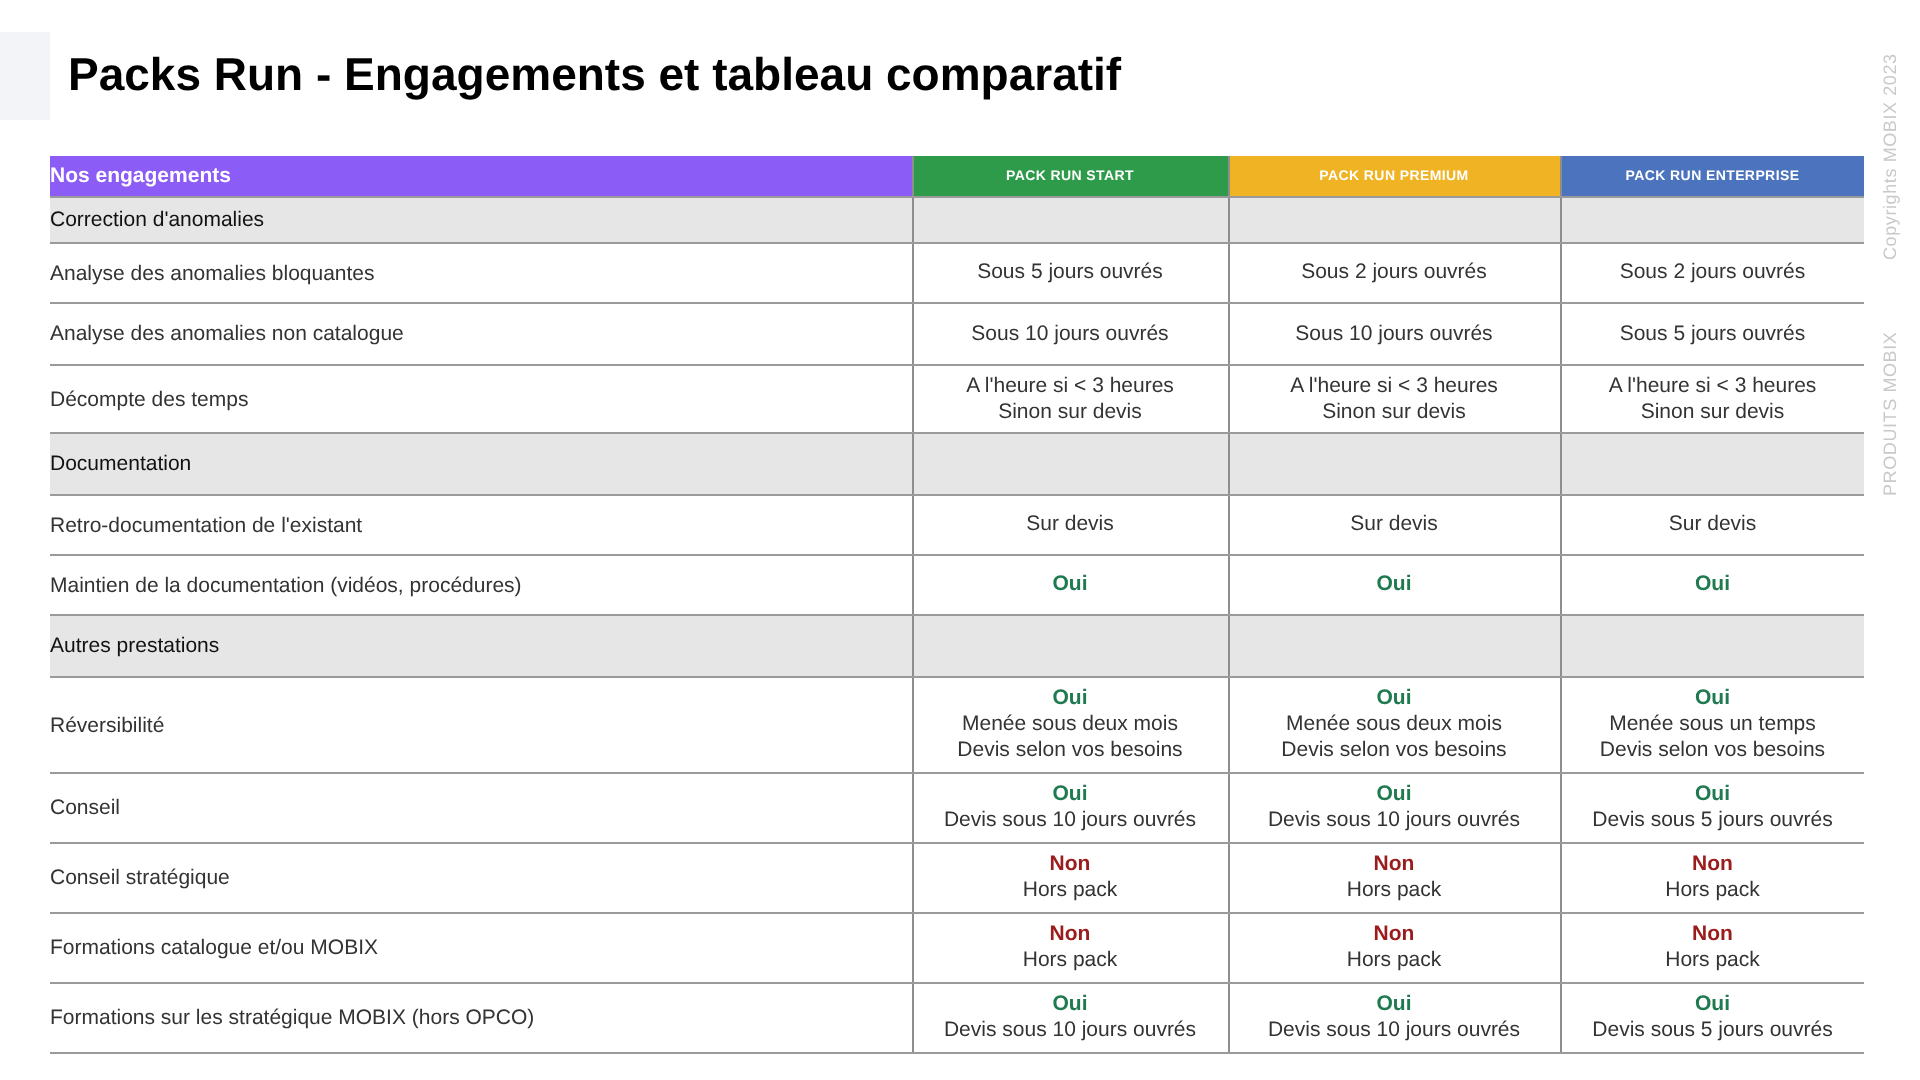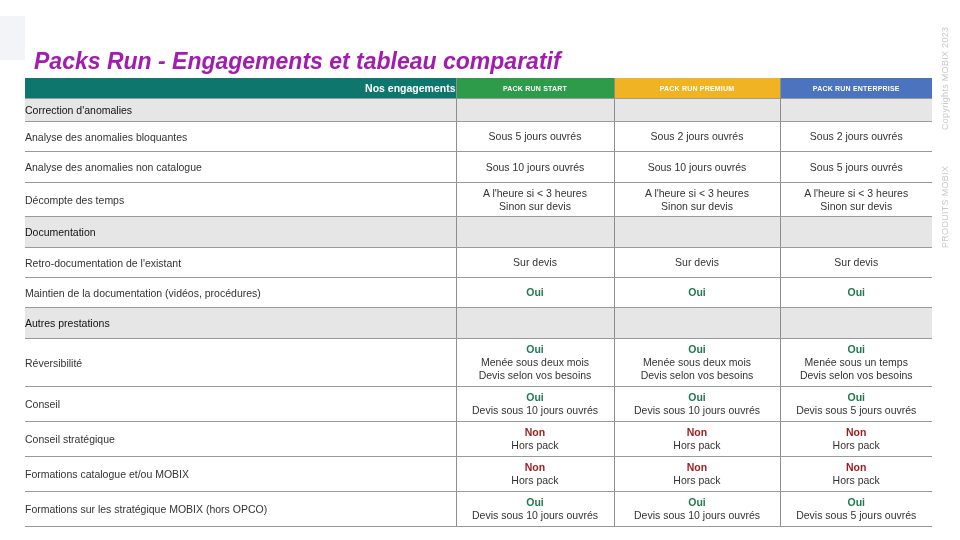--- a/index.html
+++ b/index.html
@@ -4,41 +4,41 @@
 <style>
   html, body { margin: 0; padding: 0; }
   body {
     width: 960px; height: 540px; background: #ffffff; position: relative; overflow: hidden;
     font-family: "Liberation Sans", "DejaVu Sans", sans-serif; color: #333333;
   }
   .corner-block {
     position: absolute; left: 0; top: 16px; width: 25px; height: 44px; background: #f3f4f8;
   }
   .title {
-    position: absolute; left: 34px; top: 33px; font-size: 23px; font-weight: bold;
-    color: #a21caf; letter-spacing: 0px; white-space: nowrap; font-style: italic;
+    position: absolute; left: 34px; top: 9px; font-size: 23px; font-weight: bold;
+    color: #000000; letter-spacing: 0px; white-space: nowrap;
   }
   .vert-text {
     position: absolute; font-size: 9px; color: #c9c9c9; white-space: nowrap;
     transform: rotate(-90deg); transform-origin: left top; letter-spacing: 0.3px;
   }
   table.grid {
     position: absolute; left: 25px; top: 78px; width: 907px;
     border-collapse: collapse; table-layout: fixed; font-size: 10.5px;
   }
   table.grid col.c0 { width: 431px; }
   table.grid col.c1 { width: 158px; }
   table.grid col.c2 { width: 166px; }
   table.grid col.c3 { width: 152px; }
   table.grid td, table.grid th {
     border-bottom: 1px solid #9a9a9a; padding: 0; vertical-align: middle;
   }
   table.grid td + td, table.grid th + th { border-left: 1px solid #8e8e8e; }
   th.head-label {
-    background: #0f766e; color: #ffffff; text-align: right; font-weight: bold;
+    background: #8b5cf6; color: #ffffff; text-align: left; font-weight: bold;
     font-size: 10.5px; padding-left: 9px; height: 20px;
   }
   th.pack {
     color: #ffffff; font-size: 7px; font-weight: bold; text-align: center; letter-spacing: 0.2px;
   }
   th.pack-start { background: #2d9b49; }
   th.pack-premium { background: #f0b323; }
   th.pack-enterprise { background: #4b73be; }
   tr.section td { background: #e6e6e6; }
   tr.section td.label { font-weight: normal; color: #111111; }

